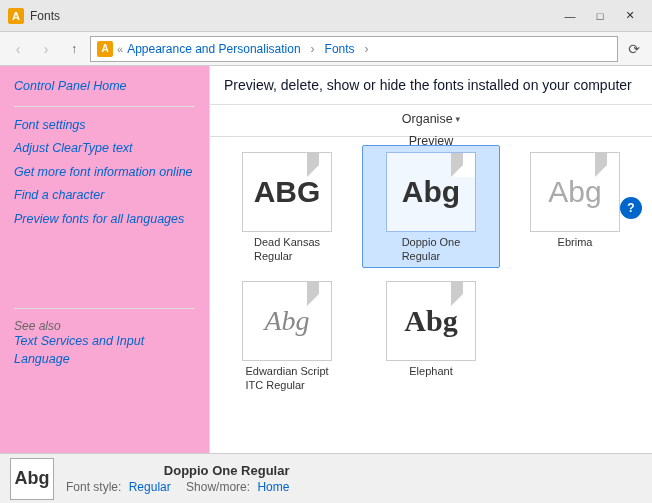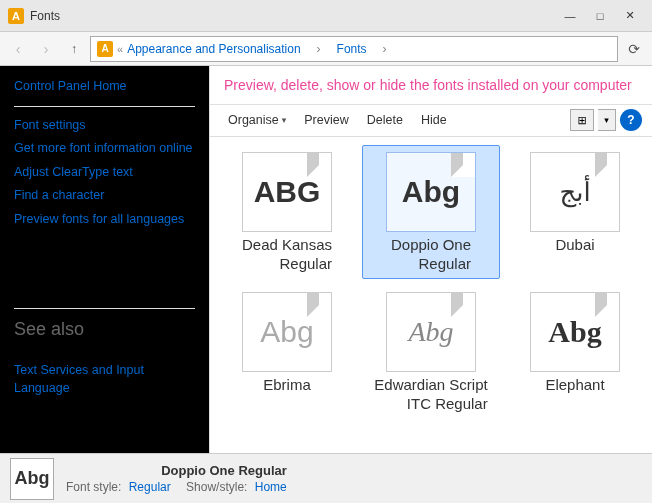--- a/index.html
+++ b/index.html
@@ -37,21 +37,21 @@
       width: 24px; height: 24px; background: transparent; border: none;
       cursor: pointer; font-size: 14px; color: #555; display: flex;
       align-items: center; justify-content: center; border-radius: 2px;
     }
     .nav-btn.disabled { color: #bbb; cursor: default; }
     .address-field {
       flex: 1; height: 26px; border: 1px solid #aaa; background: white;
       display: flex; align-items: center; padding: 0 6px; font-size: 12px;
       color: #333; gap: 4px;
     }
-    .breadcrumb { display: flex; align-items: center; gap: 16px; color: #0066cc; font-size: 12px; }
+    .breadcrumb { display: flex; align-items: center; gap: 10px; color: #0066cc; font-size: 12px; }
     .refresh-btn {
       width: 24px; height: 24px; border: none; background: transparent;
       cursor: pointer; font-size: 14px; color: #555; display: flex;
       align-items: center; justify-content: center;
     }
     .search-box {
       width: 120px; height: 26px; border: 1px solid #aaa; background: white;
       display: flex; align-items: center; padding: 0 6px; gap: 4px;
     }
     .search-input {
@@ -61,56 +61,57 @@
 
     
     .main-layout {
       display: flex;
       height: calc(503px - 32px - 34px - 50px);
     }
 
     
     .sidebar {
       width: 210px;
-      background: #000000;
+      background: #f9a8d4;
       border-right: 1px solid #ddd;
       padding: 12px 14px;
       flex-shrink: 0;
       overflow-y: auto;
+      font-style: italic;
     }
     .sidebar-link {
       color: #0066cc; text-decoration: none; font-size: 12.5px;
       display: block; margin-bottom: 6px; cursor: pointer;
       line-height: 1.4;
     }
     .sidebar-divider { height: 1px; background: #ddd; margin: 10px 0; }
     .sidebar-section-title {
-      font-size: 18px; color: #666; margin-bottom: 22px; margin-top: 4px;
+      font-size: 12px; color: #666; margin-bottom: 0; margin-top: 4px;
     }
 
     
     .content-area {
       flex: 1;
       background: white;
       display: flex;
       flex-direction: column;
       overflow: hidden;
     }
     .content-header {
       padding: 10px 14px 8px 14px;
       border-bottom: 1px solid #e0e0e0;
     }
     .content-header p {
-      font-size: 14px; color: #ec4899; line-height: 1.4;
+      font-size: 14px; color: #0f172a; line-height: 1.4;
     }
 
     
     .toolbar {
       display: flex; align-items: center; padding: 4px 10px;
-      border-bottom: 1px solid #ddd; gap: 2px; height: 32px;
+      border-bottom: 1px solid #ddd; gap: 2px; height: 32px; flex-direction: column;
     }
     .toolbar-btn {
       padding: 3px 8px; border: none; background: transparent;
       font-size: 12.5px; color: #333; cursor: pointer; border-radius: 2px;
       display: flex; align-items: center; gap: 3px;
     }
     .toolbar-btn .arrow { font-size: 9px; color: #555; }
     .toolbar-right { margin-left: auto; display: flex; align-items: center; gap: 4px; }
     .view-btn {
       width: 24px; height: 22px; border: 1px solid #aaa; background: #f0f0f0;
@@ -157,21 +158,21 @@
     }
     .font-preview-text {
       font-size: 28px; color: #333; user-select: none; text-align: center;
       line-height: 1; padding: 0 4px;
     }
     .font-preview-text.bold { font-weight: bold; }
     .font-preview-text.italic { font-style: italic; font-family: 'Palatino Linotype', serif; }
     .font-preview-text.light { color: #aaa; }
     .font-preview-text.arabic { font-size: 24px; }
     .font-name {
-      font-size: 15px; color: #333; text-align: right; margin-top: 3px; line-height: 1.3;
+      font-size: 11px; color: #333; text-align: left; margin-top: 3px; line-height: 1.3;
     }
 
     
     .status-bar {
       height: 50px; background: #f0f0f0; border-top: 1px solid #ccc;
       display: flex; align-items: center; padding: 4px 10px; gap: 12px;
     }
     .status-preview {
       width: 44px; height: 42px; background: white; border: 1px solid #aaa;
       display: flex; align-items: center; justify-content: center;
@@ -217,22 +218,22 @@
   </div>
   <button class="refresh-btn" style="font-size:14px;color:#555;border:none;background:transparent;cursor:pointer;">⟳</button>
 </div>
 
 <div class="main-layout">
 
   <div class="sidebar">
     <a class="sidebar-link">Control Panel Home</a>
     <div class="sidebar-divider"></div>
     <a class="sidebar-link">Font settings</a>
+    <a class="sidebar-link">Adjust ClearType text</a>
     <a class="sidebar-link">Get more font information online</a>
-    <a class="sidebar-link">Adjust ClearType text</a>
     <a class="sidebar-link">Find a character</a>
     <a class="sidebar-link">Preview fonts for all languages</a>
 
     <div style="flex:1;"></div>
     <div style="margin-top: 80px;">
       <div class="sidebar-divider"></div>
       <div class="sidebar-section-title">See also</div>
       <a class="sidebar-link">Text Services and Input Language</a>
     </div>
   </div>
@@ -266,26 +267,20 @@
         <div class="font-name">Dead Kansas<br>Regular</div>
       </div>
 
       <div class="font-item selected">
         <div class="font-preview" style="border-color: #99bbee; background:#f0f7ff;">
           <span class="font-preview-text" style="font-size:30px; font-weight:600;">Abg</span>
         </div>
         <div class="font-name">Doppio One<br>Regular</div>
       </div>
 
-      <div class="font-item">
-        <div class="font-preview">
-          <span class="font-preview-text arabic" style="font-family: 'Arial', sans-serif; font-size:26px;">أبج</span>
-        </div>
-        <div class="font-name">Dubai</div>
-      </div>
 
       <div class="font-item">
         <div class="font-preview">
           <span class="font-preview-text light" style="font-size:30px;">Abg</span>
         </div>
         <div class="font-name">Ebrima</div>
       </div>
 
       <div class="font-item">
         <div class="font-preview">
@@ -307,17 +302,17 @@
 
 <div class="status-bar">
   <div class="status-preview">
     <span class="status-preview-text">Abg</span>
   </div>
   <div class="status-info">
     <span class="status-font-name">Doppio One Regular</span>
     <span class="status-detail">
       <span>Font style:</span>
       <span class="value" style="margin-left:4px;">Regular</span>
-      <span style="margin-left:12px;">Show/style:</span>
+      <span style="margin-left:12px;">Show/more:</span>
       <span class="value" style="margin-left:4px;">Home</span>
     </span>
   </div>
 </div>
 
 </body></html>

